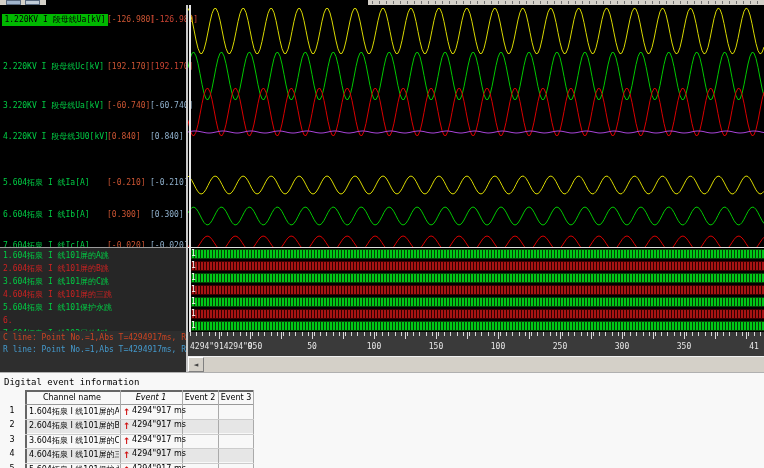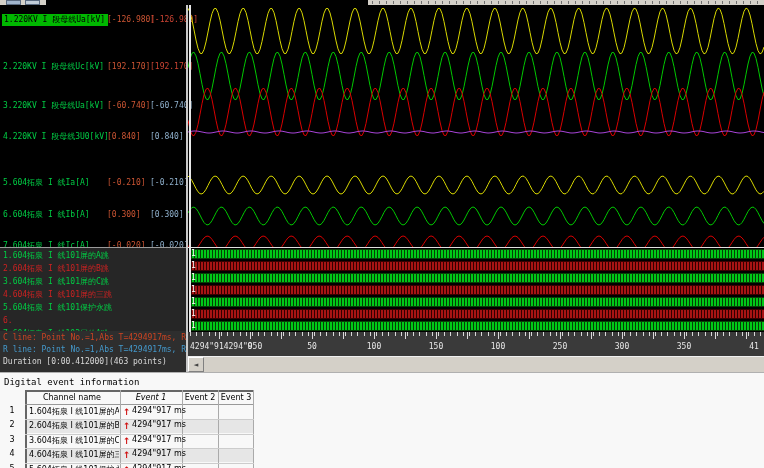--- a/index.html
+++ b/index.html
@@ -7,21 +7,21 @@
        font-family:"DejaVu Sans Mono","Liberation Mono",monospace;}
   .abs{position:absolute;}
   
   #top-strip-left{left:0;top:0;width:46px;height:5px;background:#d4d0c8;}
   #top-ruler{left:368px;top:0;width:396px;height:5px;background:#d4d0c8;}
   .ruler-dot{position:absolute;top:1px;width:1px;height:3px;background:#707070;}
   .mini-btn{position:absolute;top:0;height:5px;border:1px solid #5a6a80;box-sizing:border-box;}
   
   #left-panel{left:0;top:5px;width:186px;height:367px;background:#000;}
   .an-row{position:absolute;left:0;width:186px;height:12px;font-size:8px;line-height:12px;white-space:nowrap;}
-  .an-name{position:absolute;left:3px;color:#00cc44;}
+  .an-name{position:absolute;left:3px;color:#00cc44;text-align:center;}
   .an-name.selected{left:2px;background:#00b800;color:#000;padding:0 2px;min-width:102px;}
   .an-v1{position:absolute;left:107px;}
   .an-v2{position:absolute;left:150px;}
   #digital-section{left:0;top:247px;width:186px;height:125px;background:#262626;border-top:1px solid #9a9a9a;box-sizing:border-box;}
   .dg-row{position:absolute;left:3px;width:182px;height:12px;font-size:8px;line-height:12px;white-space:nowrap;overflow:hidden;}
   #status-block{left:0;top:331px;width:186px;height:41px;background:#2e2e2e;overflow:hidden;}
   .status-line{position:absolute;left:3px;width:200px;font-size:8px;line-height:12px;white-space:nowrap;}
   
   #divider{left:186px;top:5px;width:2px;height:367px;background:#c8c8c8;}
   #waves-svg{left:188px;top:5px;}
@@ -164,21 +164,20 @@
       <div class="dg-row" style="top: 15px; color: rgb(204, 34, 34);">2.604拓泉 I 线101屏的B跳</div>
       <div class="dg-row" style="top: 28px; color: rgb(0, 204, 68);">3.604拓泉 I 线101屏的C跳</div>
       <div class="dg-row" style="top: 41px; color: rgb(204, 34, 34);">4.604拓泉 I 线101屏的三跳</div>
       <div class="dg-row" style="top: 54px; color: rgb(0, 204, 68);">5.604拓泉 I 线101保护永跳</div>
       <div class="dg-row" style="top: 67px; color: rgb(204, 34, 34);">6.</div>
       <div class="dg-row" style="top: 80px; color: rgb(0, 204, 68);">7.604拓泉 I 线102屏的A跳</div>
     </div>
   <div class="abs" id="status-block">
     <div class="status-line" style="top:1px;color:#cc4422;">C line: Point No.=1,Abs T=4294917ms,  Rel T=4294917ms</div>
     <div class="status-line" style="top:13px;color:#4499cc;">R line: Point No.=1,Abs T=4294917ms,  Rel T=4294917ms</div>
-    <div class="status-line" style="top:25px;color:#d8d8d8;">Duration [0:00.412000](463 points)</div>
   </div>
 
   <div class="abs" id="divider"></div>
   <svg class="abs" id="waves-svg" width="576" height="242" viewBox="0 0 576 242">
       <path d="M0,3.3 L2,7.3 L4,15.0 L6,24.9 L8,35.0 L10,43.3 L12,48.2 L14,48.6 L16,44.6 L18,36.9 L20,27.0 L22,16.9 L24,8.6 L26,3.8 L28,3.4 L30,7.5 L32,15.2 L34,25.1 L36,35.2 L38,43.4 L40,48.2 L42,48.6 L44,44.5 L46,36.7 L48,26.8 L50,16.7 L52,8.5 L54,3.8 L56,3.4 L58,7.6 L60,15.4 L62,25.3 L64,35.4 L66,43.6 L68,48.3 L70,48.6 L72,44.4 L74,36.5 L76,26.6 L78,16.6 L80,8.4 L82,3.7 L84,3.5 L86,7.7 L88,15.6 L90,25.5 L92,35.5 L94,43.7 L96,48.3 L98,48.5 L100,44.2 L102,36.4 L104,26.4 L106,16.4 L108,8.3 L110,3.7 L112,3.5 L114,7.8 L116,15.7 L118,25.7 L120,35.7 L122,43.8 L124,48.4 L126,48.5 L128,44.1 L130,36.2 L132,26.2 L134,16.2 L136,8.1 L138,3.6 L140,3.5 L142,7.9 L144,15.9 L146,25.9 L148,35.9 L150,43.9 L152,48.4 L154,48.4 L156,44.0 L158,36.0 L160,26.0 L162,16.0 L164,8.0 L166,3.6 L168,3.6 L170,8.1 L172,16.1 L174,26.1 L176,36.1 L178,44.1 L180,48.5 L182,48.4 L184,43.9 L186,35.8 L188,25.8 L190,15.8 L192,7.9 L194,3.5 L196,3.6 L198,8.2 L200,16.3 L202,26.3 L204,36.3 L206,44.2 L208,48.5 L210,48.3 L212,43.7 L214,35.6 L216,25.6 L218,15.6 L220,7.8 L222,3.5 L224,3.7 L226,8.3 L228,16.5 L230,26.5 L232,36.4 L234,44.3 L236,48.5 L238,48.3 L240,43.6 L242,35.4 L244,25.4 L246,15.5 L248,7.6 L250,3.4 L252,3.7 L254,8.4 L256,16.6 L258,26.7 L260,36.6 L262,44.4 L264,48.6 L266,48.2 L268,43.5 L270,35.3 L272,25.2 L274,15.3 L276,7.5 L278,3.4 L280,3.8 L282,8.6 L284,16.8 L286,26.9 L288,36.8 L290,44.5 L292,48.6 L294,48.2 L296,43.4 L298,35.1 L300,25.0 L302,15.1 L304,7.4 L306,3.4 L308,3.8 L310,8.7 L312,17.0 L314,27.1 L316,37.0 L318,44.7 L320,48.7 L322,48.1 L324,43.2 L326,34.9 L328,24.8 L330,14.9 L332,7.3 L334,3.3 L336,3.9 L338,8.8 L340,17.2 L342,27.3 L344,37.2 L346,44.8 L348,48.7 L350,48.1 L352,43.1 L354,34.7 L356,24.6 L358,14.8 L360,7.2 L362,3.3 L364,3.9 L366,9.0 L368,17.4 L370,27.5 L372,37.3 L374,44.9 L376,48.7 L378,48.0 L380,43.0 L382,34.5 L384,24.4 L386,14.6 L388,7.0 L390,3.3 L392,4.0 L394,9.1 L396,17.6 L398,27.7 L400,37.5 L402,45.0 L404,48.7 L406,48.0 L408,42.8 L410,34.3 L412,24.2 L414,14.4 L416,6.9 L418,3.2 L420,4.1 L422,9.2 L424,17.8 L426,27.9 L428,37.7 L430,45.1 L432,48.8 L434,47.9 L436,42.7 L438,34.1 L440,24.0 L442,14.2 L444,6.8 L446,3.2 L448,4.1 L450,9.4 L452,17.9 L454,28.1 L456,37.8 L458,45.2 L460,48.8 L462,47.8 L464,42.5 L466,34.0 L468,23.8 L470,14.1 L472,6.7 L474,3.2 L476,4.2 L478,9.5 L480,18.1 L482,28.3 L484,38.0 L486,45.3 L488,48.8 L490,47.8 L492,42.4 L494,33.8 L496,23.6 L498,13.9 L500,6.6 L502,3.2 L504,4.3 L506,9.7 L508,18.3 L510,28.5 L512,38.2 L514,45.5 L516,48.9 L518,47.7 L520,42.3 L522,33.6 L524,23.4 L526,13.7 L528,6.5 L530,3.1 L532,4.3 L534,9.8 L536,18.5 L538,28.7 L540,38.4 L542,45.6 L544,48.9 L546,47.6 L548,42.1 L550,33.4 L552,23.2 L554,13.6 L556,6.4 L558,3.1 L560,4.4 L562,10.0 L564,18.7 L566,28.9 L568,38.5 L570,45.7 L572,48.9 L574,47.6 L576,42.0" fill="none" stroke="#d8d800" stroke-width="1"></path>
       <path d="M0,62.8 L2,53.8 L4,48.2 L6,47.2 L8,50.9 L10,58.5 L12,68.7 L14,79.3 L16,88.3 L18,93.8 L20,94.8 L22,91.1 L24,83.4 L26,73.2 L28,62.6 L30,53.7 L32,48.2 L34,47.2 L36,51.0 L38,58.7 L40,68.9 L42,79.5 L44,88.4 L46,93.9 L48,94.8 L50,91.0 L52,83.2 L54,73.0 L56,62.4 L58,53.5 L60,48.1 L62,47.2 L64,51.1 L66,58.9 L68,69.1 L70,79.7 L72,88.6 L74,93.9 L76,94.7 L78,90.8 L80,83.0 L82,72.8 L84,62.2 L86,53.4 L88,48.0 L90,47.3 L92,51.2 L94,59.1 L96,69.3 L98,79.9 L100,88.7 L102,94.0 L104,94.7 L106,90.7 L108,82.8 L110,72.6 L112,62.0 L114,53.2 L116,48.0 L118,47.3 L120,51.3 L122,59.3 L124,69.5 L126,80.1 L128,88.8 L130,94.0 L132,94.7 L134,90.6 L136,82.6 L138,72.4 L140,61.8 L142,53.1 L144,47.9 L146,47.3 L148,51.5 L150,59.5 L152,69.7 L154,80.3 L156,89.0 L158,94.1 L160,94.6 L162,90.5 L164,82.5 L166,72.2 L168,61.6 L170,53.0 L172,47.9 L174,47.4 L176,51.6 L178,59.6 L180,70.0 L182,80.5 L184,89.1 L186,94.2 L188,94.6 L190,90.4 L192,82.3 L194,71.9 L196,61.4 L198,52.8 L200,47.8 L202,47.4 L204,51.7 L206,59.8 L208,70.2 L210,80.7 L212,89.2 L214,94.2 L216,94.6 L218,90.2 L220,82.1 L222,71.7 L224,61.2 L226,52.7 L228,47.8 L230,47.5 L232,51.8 L234,60.0 L236,70.4 L238,80.9 L240,89.4 L242,94.3 L244,94.5 L246,90.1 L248,81.9 L250,71.5 L252,61.0 L254,52.5 L256,47.7 L258,47.5 L260,52.0 L262,60.2 L264,70.6 L266,81.0 L268,89.5 L270,94.3 L272,94.5 L274,90.0 L276,81.7 L278,71.3 L280,60.9 L282,52.4 L284,47.7 L286,47.5 L288,52.1 L290,60.4 L292,70.8 L294,81.2 L296,89.7 L298,94.4 L300,94.4 L302,89.8 L304,81.5 L306,71.1 L308,60.7 L310,52.3 L312,47.6 L314,47.6 L316,52.2 L318,60.6 L320,71.0 L322,81.4 L324,89.8 L326,94.4 L328,94.4 L330,89.7 L332,81.3 L334,70.9 L336,60.5 L338,52.2 L340,47.6 L342,47.6 L344,52.3 L346,60.8 L348,71.2 L350,81.6 L352,89.9 L354,94.5 L356,94.3 L358,89.6 L360,81.1 L362,70.7 L364,60.3 L366,52.0 L368,47.5 L370,47.7 L372,52.5 L374,61.0 L376,71.4 L378,81.8 L380,90.0 L382,94.5 L384,94.3 L386,89.5 L388,81.0 L390,70.5 L392,60.1 L394,51.9 L396,47.5 L398,47.7 L400,52.6 L402,61.1 L404,71.6 L406,82.0 L408,90.2 L410,94.5 L412,94.2 L414,89.3 L416,80.8 L418,70.3 L420,59.9 L422,51.8 L424,47.4 L426,47.8 L428,52.8 L430,61.3 L432,71.8 L434,82.2 L436,90.3 L438,94.6 L440,94.2 L442,89.2 L444,80.6 L446,70.1 L448,59.7 L450,51.6 L452,47.4 L454,47.8 L456,52.9 L458,61.5 L460,72.0 L462,82.4 L464,90.4 L466,94.6 L468,94.1 L470,89.0 L472,80.4 L474,69.8 L476,59.5 L478,51.5 L480,47.4 L482,47.9 L484,53.0 L486,61.7 L488,72.3 L490,82.5 L492,90.5 L494,94.7 L496,94.1 L498,88.9 L500,80.2 L502,69.6 L504,59.4 L506,51.4 L508,47.3 L510,48.0 L512,53.2 L514,61.9 L516,72.5 L518,82.7 L520,90.7 L522,94.7 L524,94.0 L526,88.8 L528,80.0 L530,69.4 L532,59.2 L534,51.3 L536,47.3 L538,48.0 L540,53.3 L542,62.1 L544,72.7 L546,82.9 L548,90.8 L550,94.7 L552,94.0 L554,88.6 L556,79.8 L558,69.2 L560,59.0 L562,51.2 L564,47.3 L566,48.1 L568,53.4 L570,62.3 L572,72.9 L574,83.1 L576,90.9" fill="none" stroke="#00c800" stroke-width="1"></path>
       <path d="M0,115.2 L2,124.2 L4,129.8 L6,130.8 L8,127.1 L10,119.5 L12,109.3 L14,98.7 L16,89.7 L18,84.2 L20,83.2 L22,86.9 L24,94.6 L26,104.8 L28,115.4 L30,124.3 L32,129.8 L34,130.8 L36,127.0 L38,119.3 L40,109.1 L42,98.5 L44,89.6 L46,84.1 L48,83.2 L50,87.0 L52,94.8 L54,105.0 L56,115.6 L58,124.5 L60,129.9 L62,130.8 L64,126.9 L66,119.1 L68,108.9 L70,98.3 L72,89.4 L74,84.1 L76,83.3 L78,87.2 L80,95.0 L82,105.2 L84,115.8 L86,124.6 L88,130.0 L90,130.7 L92,126.8 L94,118.9 L96,108.7 L98,98.1 L100,89.3 L102,84.0 L104,83.3 L106,87.3 L108,95.2 L110,105.4 L112,116.0 L114,124.8 L116,130.0 L118,130.7 L120,126.7 L122,118.7 L124,108.5 L126,97.9 L128,89.2 L130,84.0 L132,83.3 L134,87.4 L136,95.4 L138,105.6 L140,116.2 L142,124.9 L144,130.1 L146,130.7 L148,126.5 L150,118.5 L152,108.3 L154,97.7 L156,89.0 L158,83.9 L160,83.4 L162,87.5 L164,95.5 L166,105.8 L168,116.4 L170,125.0 L172,130.1 L174,130.6 L176,126.4 L178,118.4 L180,108.0 L182,97.5 L184,88.9 L186,83.8 L188,83.4 L190,87.6 L192,95.7 L194,106.1 L196,116.6 L198,125.2 L200,130.2 L202,130.6 L204,126.3 L206,118.2 L208,107.8 L210,97.3 L212,88.8 L214,83.8 L216,83.4 L218,87.8 L220,95.9 L222,106.3 L224,116.8 L226,125.3 L228,130.2 L230,130.5 L232,126.2 L234,118.0 L236,107.6 L238,97.1 L240,88.6 L242,83.7 L244,83.5 L246,87.9 L248,96.1 L250,106.5 L252,117.0 L254,125.5 L256,130.3 L258,130.5 L260,126.0 L262,117.8 L264,107.4 L266,97.0 L268,88.5 L270,83.7 L272,83.5 L274,88.0 L276,96.3 L278,106.7 L280,117.1 L282,125.6 L284,130.3 L286,130.5 L288,125.9 L290,117.6 L292,107.2 L294,96.8 L296,88.3 L298,83.6 L300,83.6 L302,88.2 L304,96.5 L306,106.9 L308,117.3 L310,125.7 L312,130.4 L314,130.4 L316,125.8 L318,117.4 L320,107.0 L322,96.6 L324,88.2 L326,83.6 L328,83.6 L330,88.3 L332,96.7 L334,107.1 L336,117.5 L338,125.8 L340,130.4 L342,130.4 L344,125.7 L346,117.2 L348,106.8 L350,96.4 L352,88.1 L354,83.5 L356,83.7 L358,88.4 L360,96.9 L362,107.3 L364,117.7 L366,126.0 L368,130.5 L370,130.3 L372,125.5 L374,117.0 L376,106.6 L378,96.2 L380,88.0 L382,83.5 L384,83.7 L386,88.5 L388,97.0 L390,107.5 L392,117.9 L394,126.1 L396,130.5 L398,130.3 L400,125.4 L402,116.9 L404,106.4 L406,96.0 L408,87.8 L410,83.5 L412,83.8 L414,88.7 L416,97.2 L418,107.7 L420,118.1 L422,126.2 L424,130.6 L426,130.2 L428,125.2 L430,116.7 L432,106.2 L434,95.8 L436,87.7 L438,83.4 L440,83.8 L442,88.8 L444,97.4 L446,107.9 L448,118.3 L450,126.4 L452,130.6 L454,130.2 L456,125.1 L458,116.5 L460,106.0 L462,95.6 L464,87.6 L466,83.4 L468,83.9 L470,89.0 L472,97.6 L474,108.2 L476,118.5 L478,126.5 L480,130.6 L482,130.1 L484,125.0 L486,116.3 L488,105.7 L490,95.5 L492,87.5 L494,83.3 L496,83.9 L498,89.1 L500,97.8 L502,108.4 L504,118.6 L506,126.6 L508,130.7 L510,130.0 L512,124.8 L514,116.1 L516,105.5 L518,95.3 L520,87.3 L522,83.3 L524,84.0 L526,89.2 L528,98.0 L530,108.6 L532,118.8 L534,126.7 L536,130.7 L538,130.0 L540,124.7 L542,115.9 L544,105.3 L546,95.1 L548,87.2 L550,83.3 L552,84.0 L554,89.4 L556,98.2 L558,108.8 L560,119.0 L562,126.8 L564,130.7 L566,129.9 L568,124.6 L570,115.7 L572,105.1 L574,94.9 L576,87.1" fill="none" stroke="#d80000" stroke-width="1"></path>
       <path d="M0,127.0 L2,126.6 L4,126.2 L6,126.0 L8,126.0 L10,126.2 L12,126.6 L14,127.0 L16,127.4 L18,127.8 L20,128.0 L22,128.0 L24,127.8 L26,127.4 L28,127.0 L30,126.6 L32,126.2 L34,126.0 L36,126.0 L38,126.2 L40,126.6 L42,127.0 L44,127.4 L46,127.8 L48,128.0 L50,128.0 L52,127.8 L54,127.4 L56,127.0 L58,126.5 L60,126.2 L62,126.0 L64,126.0 L66,126.2 L68,126.6 L70,127.0 L72,127.5 L74,127.8 L76,128.0 L78,128.0 L80,127.8 L82,127.4 L84,127.0 L86,126.5 L88,126.2 L90,126.0 L92,126.0 L94,126.2 L96,126.6 L98,127.0 L100,127.5 L102,127.8 L104,128.0 L106,128.0 L108,127.8 L110,127.4 L112,127.0 L114,126.5 L116,126.2 L118,126.0 L120,126.0 L122,126.2 L124,126.6 L126,127.0 L128,127.5 L130,127.8 L132,128.0 L134,128.0 L136,127.8 L138,127.4 L140,127.0 L142,126.5 L144,126.2 L146,126.0 L148,126.0 L150,126.2 L152,126.6 L154,127.0 L156,127.5 L158,127.8 L160,128.0 L162,128.0 L164,127.7 L166,127.4 L168,126.9 L170,126.5 L172,126.2 L174,126.0 L176,126.0 L178,126.3 L180,126.6 L182,127.1 L184,127.5 L186,127.8 L188,128.0 L190,128.0 L192,127.7 L194,127.4 L196,126.9 L198,126.5 L200,126.2 L202,126.0 L204,126.0 L206,126.3 L208,126.6 L210,127.1 L212,127.5 L214,127.8 L216,128.0 L218,128.0 L220,127.7 L222,127.4 L224,126.9 L226,126.5 L228,126.2 L230,126.0 L232,126.0 L234,126.3 L236,126.6 L238,127.1 L240,127.5 L242,127.8 L244,128.0 L246,128.0 L248,127.7 L250,127.4 L252,126.9 L254,126.5 L256,126.2 L258,126.0 L260,126.0 L262,126.3 L264,126.6 L266,127.1 L268,127.5 L270,127.8 L272,128.0 L274,128.0 L276,127.7 L278,127.4 L280,126.9 L282,126.5 L284,126.2 L286,126.0 L288,126.0 L290,126.3 L292,126.6 L294,127.1 L296,127.5 L298,127.8 L300,128.0 L302,127.9 L304,127.7 L306,127.3 L308,126.9 L310,126.5 L312,126.2 L314,126.0 L316,126.1 L318,126.3 L320,126.7 L322,127.1 L324,127.5 L326,127.8 L328,128.0 L330,127.9 L332,127.7 L334,127.3 L336,126.9 L338,126.5 L340,126.2 L342,126.0 L344,126.1 L346,126.3 L348,126.7 L350,127.1 L352,127.5 L354,127.8 L356,128.0 L358,127.9 L360,127.7 L362,127.3 L364,126.9 L366,126.5 L368,126.2 L370,126.0 L372,126.1 L374,126.3 L376,126.7 L378,127.1 L380,127.5 L382,127.9 L384,128.0 L386,127.9 L388,127.7 L390,127.3 L392,126.9 L394,126.5 L396,126.1 L398,126.0 L400,126.1 L402,126.3 L404,126.7 L406,127.1 L408,127.5 L410,127.9 L412,128.0 L414,127.9 L416,127.7 L418,127.3 L420,126.9 L422,126.5 L424,126.1 L426,126.0 L428,126.1 L430,126.3 L432,126.7 L434,127.1 L436,127.6 L438,127.9 L440,128.0 L442,127.9 L444,127.7 L446,127.3 L448,126.9 L450,126.4 L452,126.1 L454,126.0 L456,126.1 L458,126.3 L460,126.7 L462,127.1 L464,127.6 L466,127.9 L468,128.0 L470,127.9 L472,127.7 L474,127.3 L476,126.9 L478,126.4 L480,126.1 L482,126.0 L484,126.1 L486,126.3 L488,126.7 L490,127.2 L492,127.6 L494,127.9 L496,128.0 L498,127.9 L500,127.7 L502,127.3 L504,126.8 L506,126.4 L508,126.1 L510,126.0 L512,126.1 L514,126.3 L516,126.7 L518,127.2 L520,127.6 L522,127.9 L524,128.0 L526,127.9 L528,127.7 L530,127.3 L532,126.8 L534,126.4 L536,126.1 L538,126.0 L540,126.1 L542,126.3 L544,126.7 L546,127.2 L548,127.6 L550,127.9 L552,128.0 L554,127.9 L556,127.7 L558,127.3 L560,126.8 L562,126.4 L564,126.1 L566,126.0 L568,126.1 L570,126.3 L572,126.7 L574,127.2 L576,127.6" fill="none" stroke="#a844d8" stroke-width="1"></path>
       <path d="M0,171.1 L2,172.7 L4,175.7 L6,179.6 L8,183.5 L10,186.8 L12,188.7 L14,188.9 L16,187.3 L18,184.3 L20,180.4 L22,176.4 L24,173.2 L26,171.3 L28,171.2 L30,172.7 L32,175.8 L34,179.6 L36,183.6 L38,186.8 L40,188.7 L42,188.8 L44,187.2 L46,184.2 L48,180.3 L50,176.4 L52,173.2 L54,171.3 L56,171.2 L58,172.8 L60,175.8 L62,179.7 L64,183.7 L66,186.9 L68,188.7 L70,188.8 L72,187.2 L74,184.1 L76,180.2 L78,176.3 L80,173.1 L82,171.3 L84,171.2 L86,172.8 L88,175.9 L90,179.8 L92,183.7 L94,186.9 L96,188.7 L98,188.8 L100,187.1 L102,184.1 L104,180.2 L106,176.2 L108,173.1 L110,171.3 L112,171.2 L114,172.9 L116,176.0 L118,179.9 L120,183.8 L122,187.0 L124,188.8 L126,188.8 L128,187.1 L130,184.0 L132,180.1 L134,176.2 L136,173.0 L138,171.2 L140,171.2 L142,172.9 L144,176.1 L146,180.0 L148,183.9 L150,187.0 L152,188.8 L154,188.8 L156,187.0 L158,183.9 L160,180.0 L162,176.1 L164,173.0 L166,171.2 L168,171.2 L170,173.0 L172,176.1 L174,180.0 L176,183.9 L178,187.1 L180,188.8 L182,188.8 L184,187.0 L186,183.8 L188,179.9 L190,176.0 L192,172.9 L194,171.2 L196,171.2 L198,173.0 L200,176.2 L202,180.1 L204,184.0 L206,187.1 L208,188.8 L210,188.7 L212,186.9 L214,183.8 L216,179.8 L218,175.9 L220,172.9 L222,171.2 L224,171.3 L226,173.1 L228,176.3 L230,180.2 L232,184.1 L234,187.2 L236,188.8 L238,188.7 L240,186.9 L242,183.7 L244,179.8 L246,175.9 L248,172.8 L250,171.2 L252,171.3 L254,173.1 L256,176.3 L258,180.3 L260,184.2 L262,187.2 L264,188.8 L266,188.7 L268,186.8 L270,183.6 L272,179.7 L274,175.8 L276,172.8 L278,171.2 L280,171.3 L282,173.2 L284,176.4 L286,180.4 L288,184.2 L290,187.3 L292,188.8 L294,188.7 L296,186.8 L298,183.6 L300,179.6 L302,175.7 L304,172.7 L306,171.1 L308,171.3 L310,173.2 L312,176.5 L314,180.4 L316,184.3 L318,187.3 L320,188.9 L322,188.7 L324,186.7 L326,183.5 L328,179.5 L330,175.7 L332,172.7 L334,171.1 L336,171.3 L338,173.3 L340,176.6 L342,180.5 L344,184.4 L346,187.3 L348,188.9 L350,188.6 L352,186.7 L354,183.4 L356,179.5 L358,175.6 L360,172.6 L362,171.1 L364,171.4 L366,173.3 L368,176.6 L370,180.6 L372,184.4 L374,187.4 L376,188.9 L378,188.6 L380,186.6 L382,183.3 L384,179.4 L386,175.5 L388,172.6 L390,171.1 L392,171.4 L394,173.4 L396,176.7 L398,180.7 L400,184.5 L402,187.4 L404,188.9 L406,188.6 L408,186.6 L410,183.3 L412,179.3 L414,175.5 L416,172.5 L418,171.1 L420,171.4 L422,173.4 L424,176.8 L426,180.7 L428,184.6 L430,187.5 L432,188.9 L434,188.6 L436,186.5 L438,183.2 L440,179.2 L442,175.4 L444,172.5 L446,171.1 L448,171.4 L450,173.5 L452,176.8 L454,180.8 L456,184.6 L458,187.5 L460,188.9 L462,188.5 L464,186.5 L466,183.1 L468,179.1 L470,175.3 L472,172.5 L474,171.1 L476,171.5 L478,173.6 L480,176.9 L482,180.9 L484,184.7 L486,187.6 L488,188.9 L490,188.5 L492,186.4 L494,183.0 L496,179.1 L498,175.3 L500,172.4 L502,171.1 L504,171.5 L506,173.6 L508,177.0 L510,181.0 L512,184.8 L514,187.6 L516,188.9 L518,188.5 L520,186.4 L522,183.0 L524,179.0 L526,175.2 L528,172.4 L530,171.1 L532,171.5 L534,173.7 L536,177.1 L538,181.1 L540,184.8 L542,187.7 L544,189.0 L546,188.5 L548,186.3 L550,182.9 L552,178.9 L554,175.1 L556,172.3 L558,171.0 L560,171.5 L562,173.7 L564,177.1 L566,181.1 L568,184.9 L570,187.7 L572,189.0 L574,188.4 L576,186.3" fill="none" stroke="#d8d800" stroke-width="1"></path>
       <path d="M0,207.9 L2,204.6 L4,202.5 L6,202.1 L8,203.5 L10,206.3 L12,210.1 L14,214.1 L16,217.5 L18,219.5 L20,219.9 L22,218.5 L24,215.6 L26,211.8 L28,207.8 L30,204.5 L32,202.4 L34,202.1 L36,203.5 L38,206.4 L40,210.2 L42,214.2 L44,217.5 L46,219.6 L48,219.9 L50,218.5 L52,215.6 L54,211.7 L56,207.8 L58,204.4 L60,202.4 L62,202.1 L64,203.5 L66,206.5 L68,210.3 L70,214.3 L72,217.6 L74,219.6 L76,219.9 L78,218.4 L80,215.5 L82,211.7 L84,207.7 L86,204.4 L88,202.4 L90,202.1 L92,203.6 L94,206.5 L96,210.4 L98,214.3 L100,217.6 L102,219.6 L104,219.9 L106,218.4 L108,215.4 L110,211.6 L112,207.6 L114,204.3 L116,202.4 L118,202.1 L120,203.6 L122,206.6 L124,210.5 L126,214.4 L128,217.7 L130,219.6 L132,219.9 L134,218.3 L136,215.4 L138,211.5 L140,207.6 L142,204.3 L144,202.3 L146,202.1 L148,203.7 L150,206.7 L152,210.5 L154,214.5 L156,217.7 L158,219.7 L160,219.9 L162,218.3 L164,215.3 L166,211.4 L168,207.5 L170,204.2 L172,202.3 L174,202.1 L176,203.7 L178,206.7 L180,210.6 L182,214.6 L184,217.8 L186,219.7 L188,219.8 L190,218.3 L192,215.2 L194,211.4 L196,207.4 L198,204.2 L200,202.3 L202,202.2 L204,203.8 L206,206.8 L208,210.7 L210,214.6 L212,217.8 L214,219.7 L216,219.8 L218,218.2 L220,215.2 L222,211.3 L224,207.3 L226,204.1 L228,202.3 L230,202.2 L232,203.8 L234,206.9 L236,210.8 L238,214.7 L240,217.9 L242,219.7 L244,219.8 L246,218.2 L248,215.1 L250,211.2 L252,207.3 L254,204.1 L256,202.3 L258,202.2 L260,203.9 L262,206.9 L264,210.8 L266,214.8 L268,217.9 L270,219.7 L272,219.8 L274,218.1 L276,215.0 L278,211.1 L280,207.2 L282,204.0 L284,202.2 L286,202.2 L288,203.9 L290,207.0 L292,210.9 L294,214.8 L296,218.0 L298,219.8 L300,219.8 L302,218.1 L304,214.9 L306,211.0 L308,207.1 L310,204.0 L312,202.2 L314,202.2 L316,204.0 L318,207.1 L320,211.0 L322,214.9 L324,218.0 L326,219.8 L328,219.8 L330,218.0 L332,214.9 L334,211.0 L336,207.1 L338,203.9 L340,202.2 L342,202.2 L344,204.0 L346,207.2 L348,211.1 L350,215.0 L352,218.1 L354,219.8 L356,219.8 L358,218.0 L360,214.8 L362,210.9 L364,207.0 L366,203.9 L368,202.2 L370,202.3 L372,204.1 L374,207.2 L376,211.2 L378,215.1 L380,218.1 L382,219.8 L384,219.7 L386,217.9 L388,214.7 L390,210.8 L392,206.9 L394,203.8 L396,202.2 L398,202.3 L400,204.1 L402,207.3 L404,211.2 L406,215.1 L408,218.2 L410,219.8 L412,219.7 L414,217.9 L416,214.7 L418,210.7 L420,206.8 L422,203.8 L424,202.2 L426,202.3 L428,204.2 L430,207.4 L432,211.3 L434,215.2 L436,218.2 L438,219.8 L440,219.7 L442,217.8 L444,214.6 L446,210.6 L448,206.8 L450,203.7 L452,202.2 L454,202.3 L456,204.2 L458,207.4 L460,211.4 L462,215.3 L464,218.3 L466,219.9 L468,219.7 L470,217.8 L472,214.5 L474,210.6 L476,206.7 L478,203.7 L480,202.1 L482,202.3 L484,204.3 L486,207.5 L488,211.5 L490,215.3 L492,218.3 L494,219.9 L496,219.7 L498,217.7 L500,214.4 L502,210.5 L504,206.6 L506,203.7 L508,202.1 L510,202.4 L512,204.3 L514,207.6 L516,211.5 L518,215.4 L520,218.4 L522,219.9 L524,219.6 L526,217.7 L528,214.4 L530,210.4 L532,206.6 L534,203.6 L536,202.1 L538,202.4 L540,204.4 L542,207.7 L544,211.6 L546,215.5 L548,218.4 L550,219.9 L552,219.6 L554,217.6 L556,214.3 L558,210.3 L560,206.5 L562,203.6 L564,202.1 L566,202.4 L568,204.4 L570,207.7 L572,211.7 L574,215.5 L576,218.5" fill="none" stroke="#00c800" stroke-width="1"></path>

